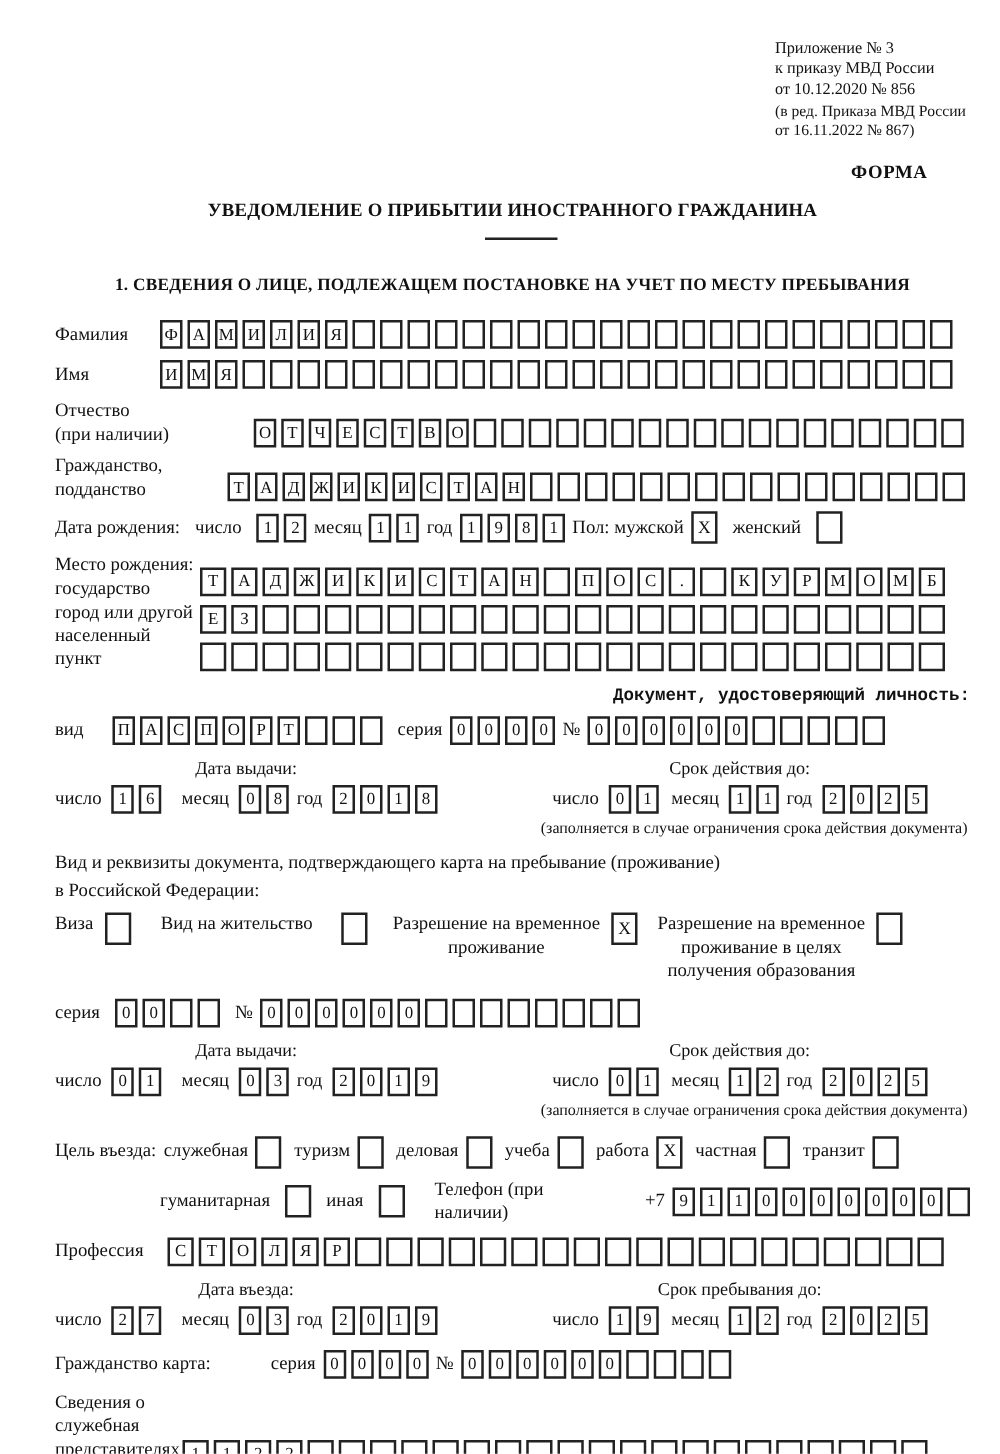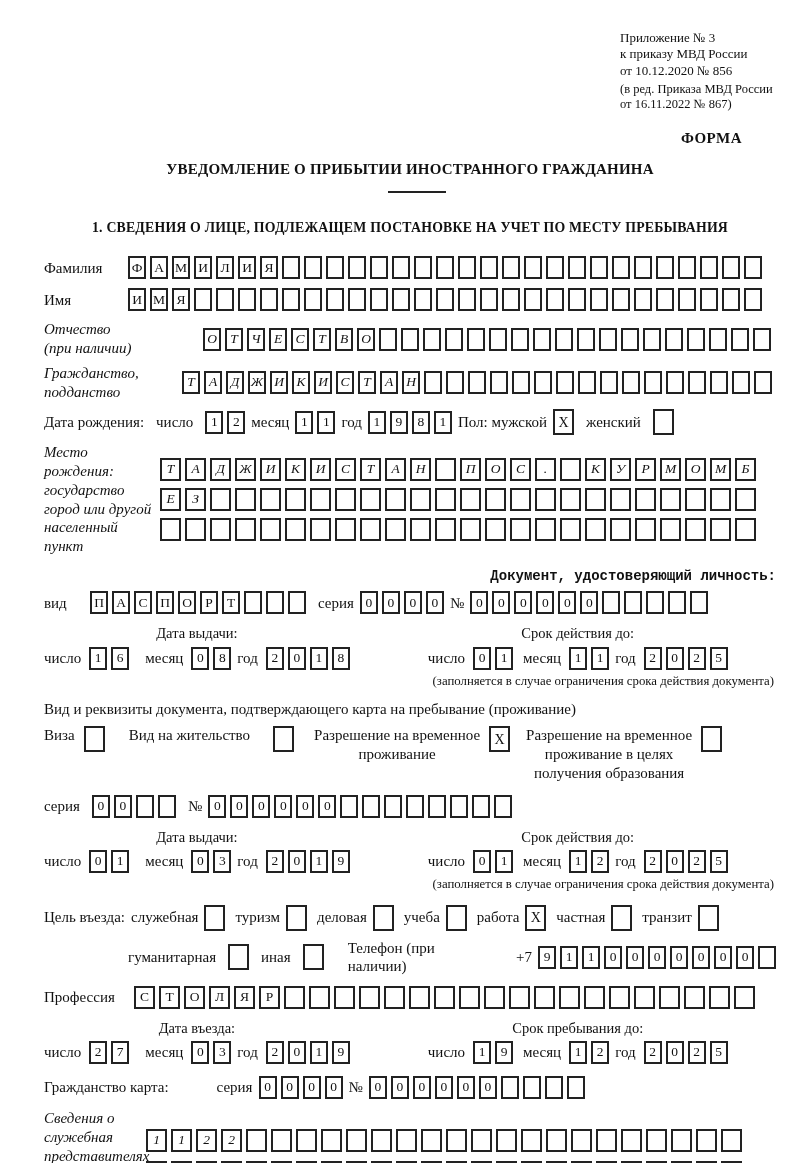--- a/index.html
+++ b/index.html
@@ -6,30 +6,30 @@
   body{width:800px;height:1163px;overflow:hidden;color:#111;
        font-family:"Liberation Serif","DejaVu Serif",serif;font-size:15px;line-height:1.25;}
   .page{padding:30px 24px 0 44px;position:relative;}
   .hdr{margin-left:576px;font-size:13px;}
   .hdr .sub{font-size:12.5px;margin-top:3px;}
   .forma{font-weight:bold;text-align:right;padding-right:34px;margin-top:16px;font-size:15px;letter-spacing:.5px;}
   .title{text-align:center;font-weight:bold;font-size:15px;margin-top:12px;letter-spacing:.2px;}
   .title-underline{display:inline-block;width:58px;border-bottom:2px solid #222;margin-left:14px;vertical-align:baseline;}
   .sec-heading{text-align:center;font-weight:bold;font-size:13.8px;margin-top:22px;letter-spacing:.2px;}
   .frow{display:flex;align-items:center;margin-top:9px;}
-  .frow.top{align-items:center;font-style:italic;}
+  .frow.top{align-items:flex-end;}
   .lbl{flex:none;}
   .boxes{display:inline-flex;gap:4px;flex:none;}
   .box{box-sizing:border-box;flex:none;width:18px;height:23px;border:2px solid #222;
        display:inline-flex;align-items:center;justify-content:center;font-size:13.5px;background:#fff;}
   .wide .box{width:21px;}
   .chk .box{width:21px;height:26px;font-size:14px;}
   .stack{display:flex;flex-direction:column;gap:7px;}
   .doc-head{text-align:right;font-weight:bold;font-size:14px;margin-top:12px;font-family:Liberation Mono, monospace;}
-  .dates-row{display:flex;margin-top:10px;}
+  .dates-row{display:flex;margin-top:10px;gap:14px;}
   .date-col .date-head{text-align:center;font-size:14.5px;margin-bottom:4px;}
   .date-line{display:flex;align-items:center;gap:6px;}
   .date-line .t{margin-right:2px;}
   .note-right{text-align:right;font-size:12.8px;margin-top:4px;padding-right:2px;}
   .intro{margin-top:10px;}
   .chkline{display:flex;align-items:flex-start;margin-top:8px;gap:10px;}
   .chk-item{display:flex;align-items:flex-start;gap:9px;}
   .chk-item .c{text-align:center;}
   .purpose{display:flex;align-items:center;gap:6px;margin-top:12px;flex-wrap:nowrap;}
   .purpose .t{margin-left:4px;}
@@ -414,20 +414,21 @@
             <span class="box">2</span>
             <span class="box">5</span>
           </span>
       </div>
     </div>
   </div>
   <div class="note-right">(заполняется в случае ограничения срока действия документа)</div>
 
   <div class="intro">
     <div>Вид и реквизиты документа, подтверждающего карта на пребывание (проживание)</div>
+    <div style="margin-top:4px">в Российской Федерации:</div>
   </div>
 
   <div class="chkline">
     <span class="chk-item">
       <span>Виза</span>
       <span class="boxes chk">
           <span class="box"></span>
         </span>
     </span>
     <span class="chk-item" style="margin-left:14px">

